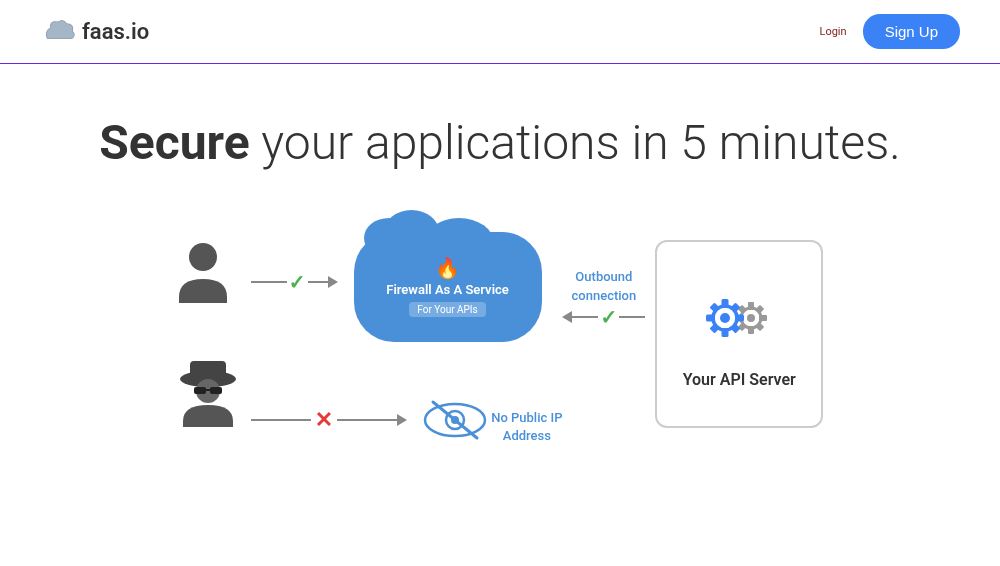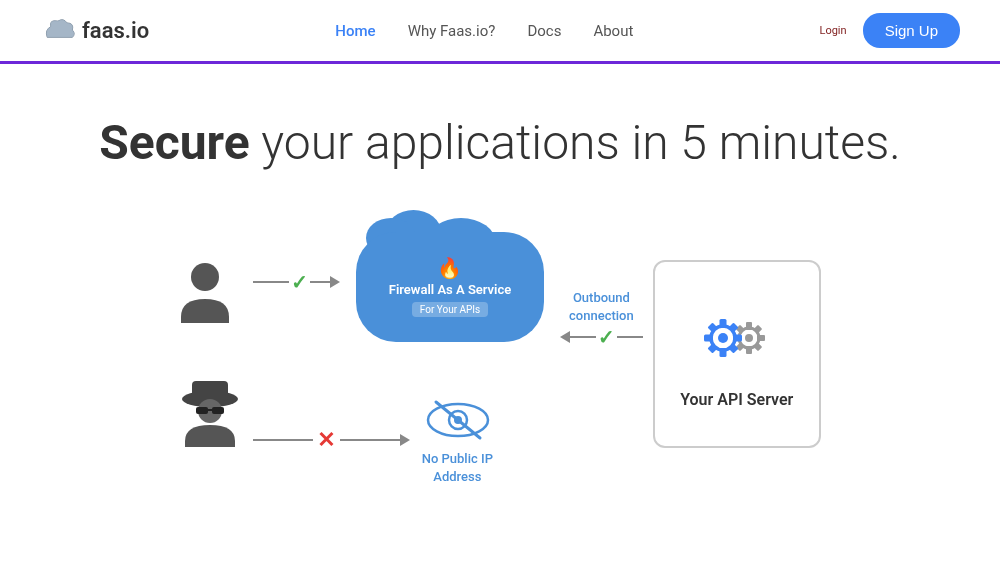--- a/index.html
+++ b/index.html
@@ -1,21 +1,21 @@
 <!DOCTYPE html>
 <html><head>
   <meta charset="utf-8">
   <style>
     * { margin: 0; padding: 0; box-sizing: border-box; }
     body { font-family: -apple-system, BlinkMacSystemFont, 'Segoe UI', Roboto, sans-serif; background: #fff; width: 1000px; height: 566px; overflow: hidden; }
 
     
     .navbar {
       display: flex; align-items: center; justify-content: space-between;
-      padding: 0 40px; height: 64px; border-bottom: 3px solid #6d28d9;
+      padding: 0 40px; height: 64px; border-bottom: 1px solid #6d28d9;
     }
     .logo { display: flex; align-items: center; gap: 6px; }
     .logo-icon { width: 36px; height: 28px; }
     .logo-text { font-size: 22px; font-weight: 600; color: #333; }
     .nav-links { display: flex; align-items: center; gap: 32px; }
     .nav-link { text-decoration: none; font-size: 15px; color: #555; }
     .nav-link.active { color: #3b82f6; font-weight: 500; }
     .nav-actions { display: flex; align-items: center; gap: 16px; }
     .login-btn { font-size: 11px; color: #7f1d1d; text-decoration: none; }
     .signup-btn {
@@ -40,26 +40,20 @@
 </head>
 <body>
 
 <nav class="navbar">
   <div class="logo">
     <svg class="logo-icon" viewBox="0 0 40 30" fill="none">
       <path d="M8 22 Q5 14 12 10 Q10 2 20 4 Q26 0 30 6 Q38 6 36 14 Q40 18 36 22 Z" fill="#9ab" stroke="#789" stroke-width="1"></path>
       <path d="M8 22 Q5 14 12 10 Q10 2 20 4 Q26 0 30 6 Q38 6 36 14 Q40 18 36 22 Z" fill="#aabbcc" opacity="0.7"></path>
     </svg>
     <span class="logo-text">faas.io</span>
-  </div>
-  <div class="nav-links">
-    <a class="nav-link active" href="#">Home</a>
-    <a class="nav-link" href="#">Why Faas.io?</a>
-    <a class="nav-link" href="#">Docs</a>
-    <a class="nav-link" href="#">About</a>
   </div>
   <div class="nav-actions">
     <a class="login-btn" href="#">Login</a>
     <button class="signup-btn">Sign Up</button>
   </div>
 </nav>
 
 <div class="hero">
   <h1 class="hero-title">
     <strong>Secure</strong><span> your applications in 5 minutes.</span>
@@ -119,21 +113,21 @@
     </div>
 
     <div style="height:52px;"></div>
 
     <div style="display:flex;align-items:center;">
       <div style="width:60px;height:2px;background:#888;"></div>
       <span style="color:#e53935;font-size:22px;font-weight:bold;margin:0 4px;">✕</span>
       <div style="width:60px;height:2px;background:#888;"></div>
       <div style="width:0;height:0;border-top:6px solid transparent;border-bottom:6px solid transparent;border-left:10px solid #888;"></div>
 
-      <div style="display:flex;flex-direction:column;align-items:flex-start;margin-left:12px;">
+      <div style="display:flex;flex-direction:row;align-items:flex-end;margin-left:12px;">
 
         <svg width="72" height="52" viewBox="0 0 72 52">
           <ellipse cx="36" cy="26" rx="30" ry="16" fill="none" stroke="#4a90d9" stroke-width="2.5"></ellipse>
           <circle cx="36" cy="26" r="9" fill="none" stroke="#4a90d9" stroke-width="2.5"></circle>
           <circle cx="36" cy="26" r="4" fill="#4a90d9"></circle>
 
           <line x1="14" y1="8" x2="58" y2="44" stroke="#4a90d9" stroke-width="3" stroke-linecap="round"></line>
         </svg>
         <div style="font-size:13px;color:#4a90d9;font-weight:500;text-align:center;line-height:1.4;margin-top:4px;">
           <span style="white-space:pre-line;">No Public IP

